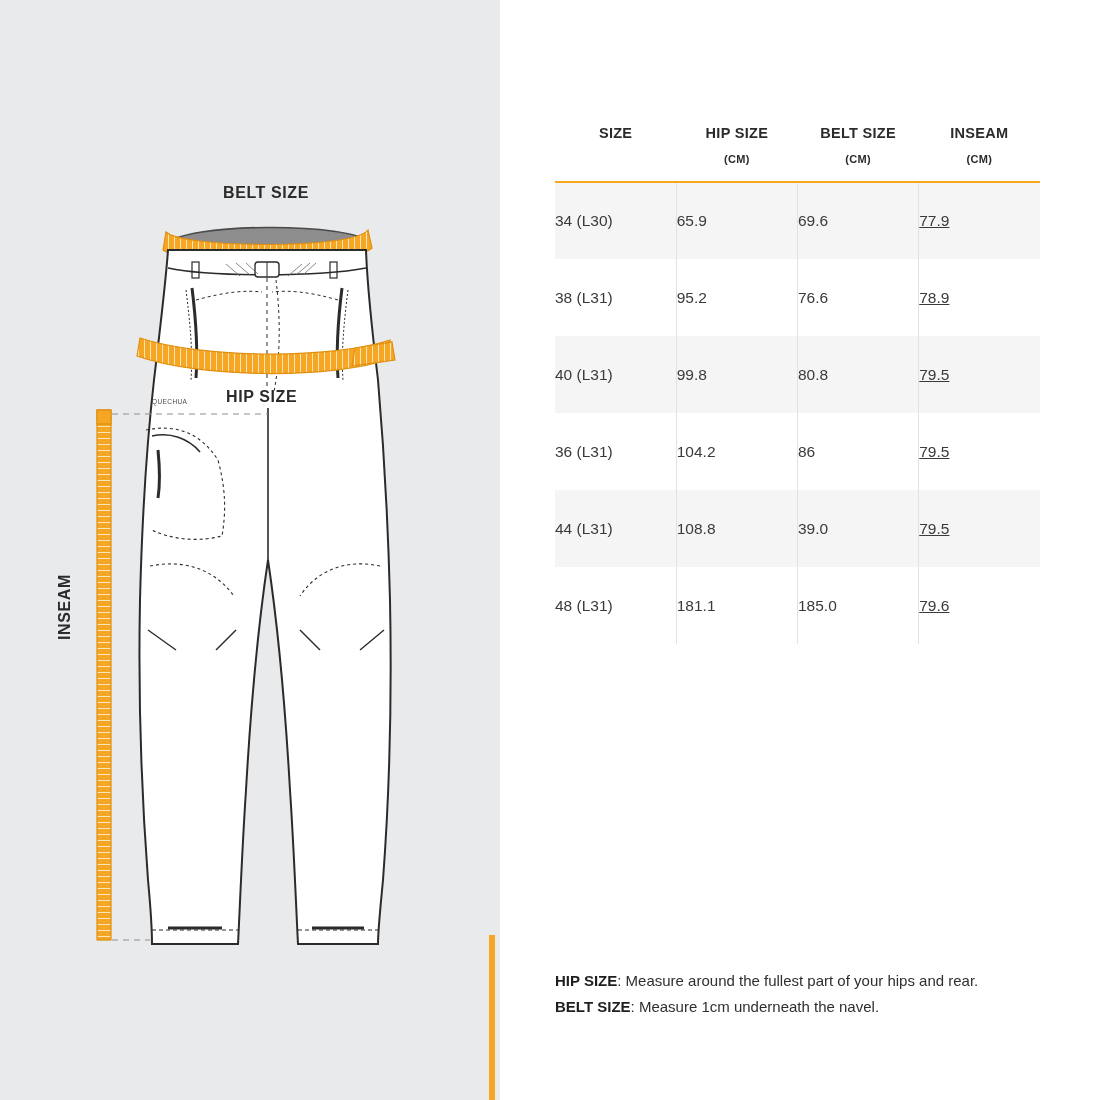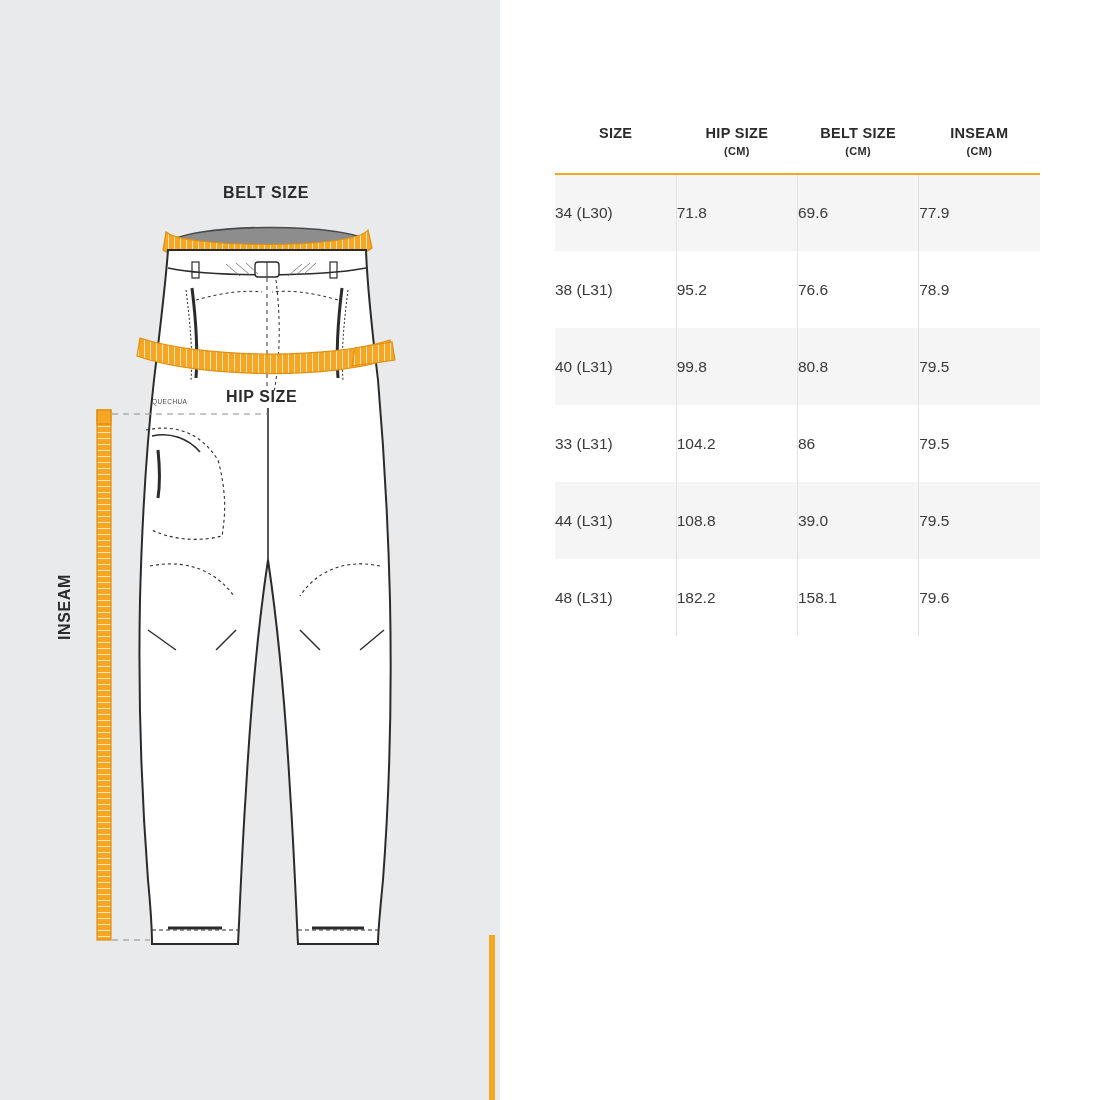--- a/index.html
+++ b/index.html
@@ -76,33 +76,33 @@
     color: #2b2b2b;
     padding: 0 0 16px 0;
     text-align: center;
     vertical-align: top;
     letter-spacing: 0.3px;
   }
   table.size-table th .unit {
     display: block;
     font-size: 11px;
     font-weight: bold;
-    margin-top: 4px;
+    margin-top: 12px;
     color: #2b2b2b;
   }
   thead tr { border-bottom: 2px solid #f5a623; }
   table.size-table td {
     font-size: 15.5px;
     color: #3a3a3a;
     text-align: left;
     height: 77px;
     vertical-align: middle;
     border-right: 1px solid #e2e2e2;
   }
-  table.size-table td:last-child { border-right: none; }
+  table.size-table td:last-child { border-right: none; text-decoration: underline; }
   table.size-table tbody tr:nth-child(odd) { background: #f5f5f5; }
   table.size-table tbody tr:nth-child(even) { background: #ffffff; }
 
   .notes {
     position: absolute;
     left: 55px;
     top: 968px;
     width: 520px;
     font-size: 15px;
     color: #2f2f2f;
@@ -236,53 +236,61 @@
             </th>
             <th>
               <span>INSEAM</span>
               <span class="unit">(CM)</span>
             </th>
           </tr>
         </thead>
         <tbody>
           <tr>
             <td>34 (L30)</td>
-            <td>71.8</td>
+            <td>65.9</td>
             <td>69.6</td>
             <td>77.9</td>
           </tr>
           <tr>
             <td>38 (L31)</td>
             <td>95.2</td>
             <td>76.6</td>
             <td>78.9</td>
           </tr>
           <tr>
             <td>40 (L31)</td>
             <td>99.8</td>
             <td>80.8</td>
             <td>79.5</td>
           </tr>
           <tr>
-            <td>33 (L31)</td>
+            <td>36 (L31)</td>
             <td>104.2</td>
             <td>86</td>
             <td>79.5</td>
           </tr>
           <tr>
             <td>44 (L31)</td>
             <td>108.8</td>
             <td>39.0</td>
             <td>79.5</td>
           </tr>
           <tr>
             <td>48 (L31)</td>
-            <td>182.2</td>
-            <td>158.1</td>
+            <td>181.1</td>
+            <td>185.0</td>
             <td>79.6</td>
           </tr>
         </tbody>
       </table>
     </div>
 
+    <div class="notes">
+      <div>
+        <b>HIP SIZE</b><span>: Measure around the fullest part of your hips and rear.</span>
+      </div>
+      <div>
+        <b>BELT SIZE</b><span>: Measure 1cm underneath the navel.</span>
+      </div>
+    </div>
 
   </div>
 </div>
 
 </body></html>

